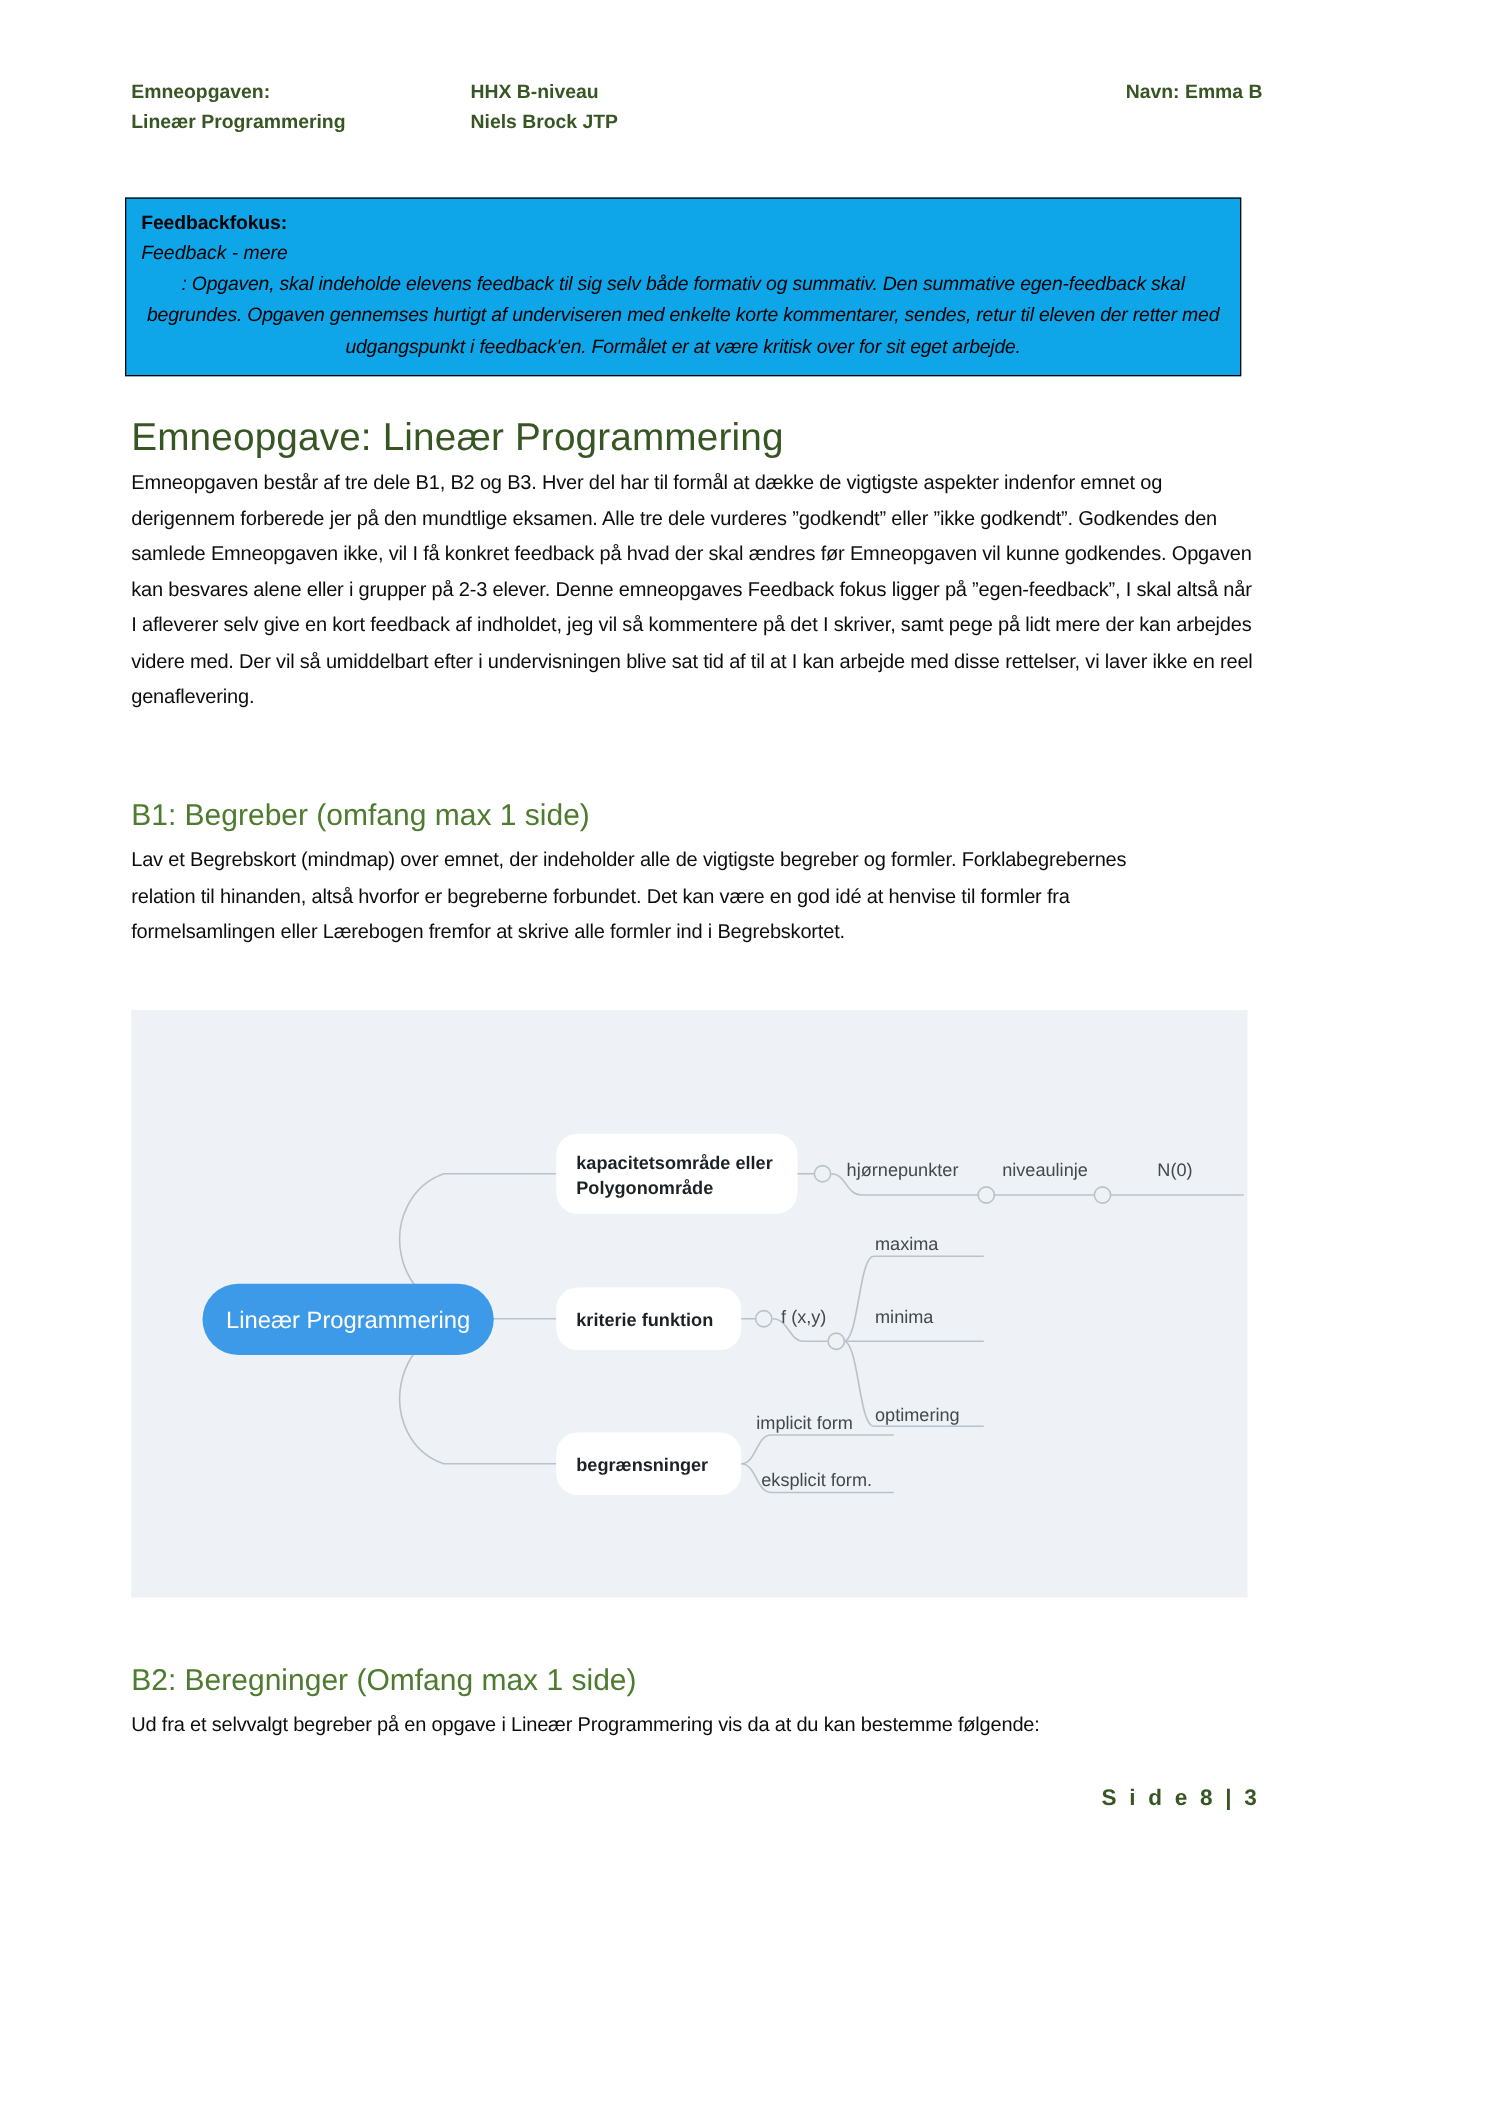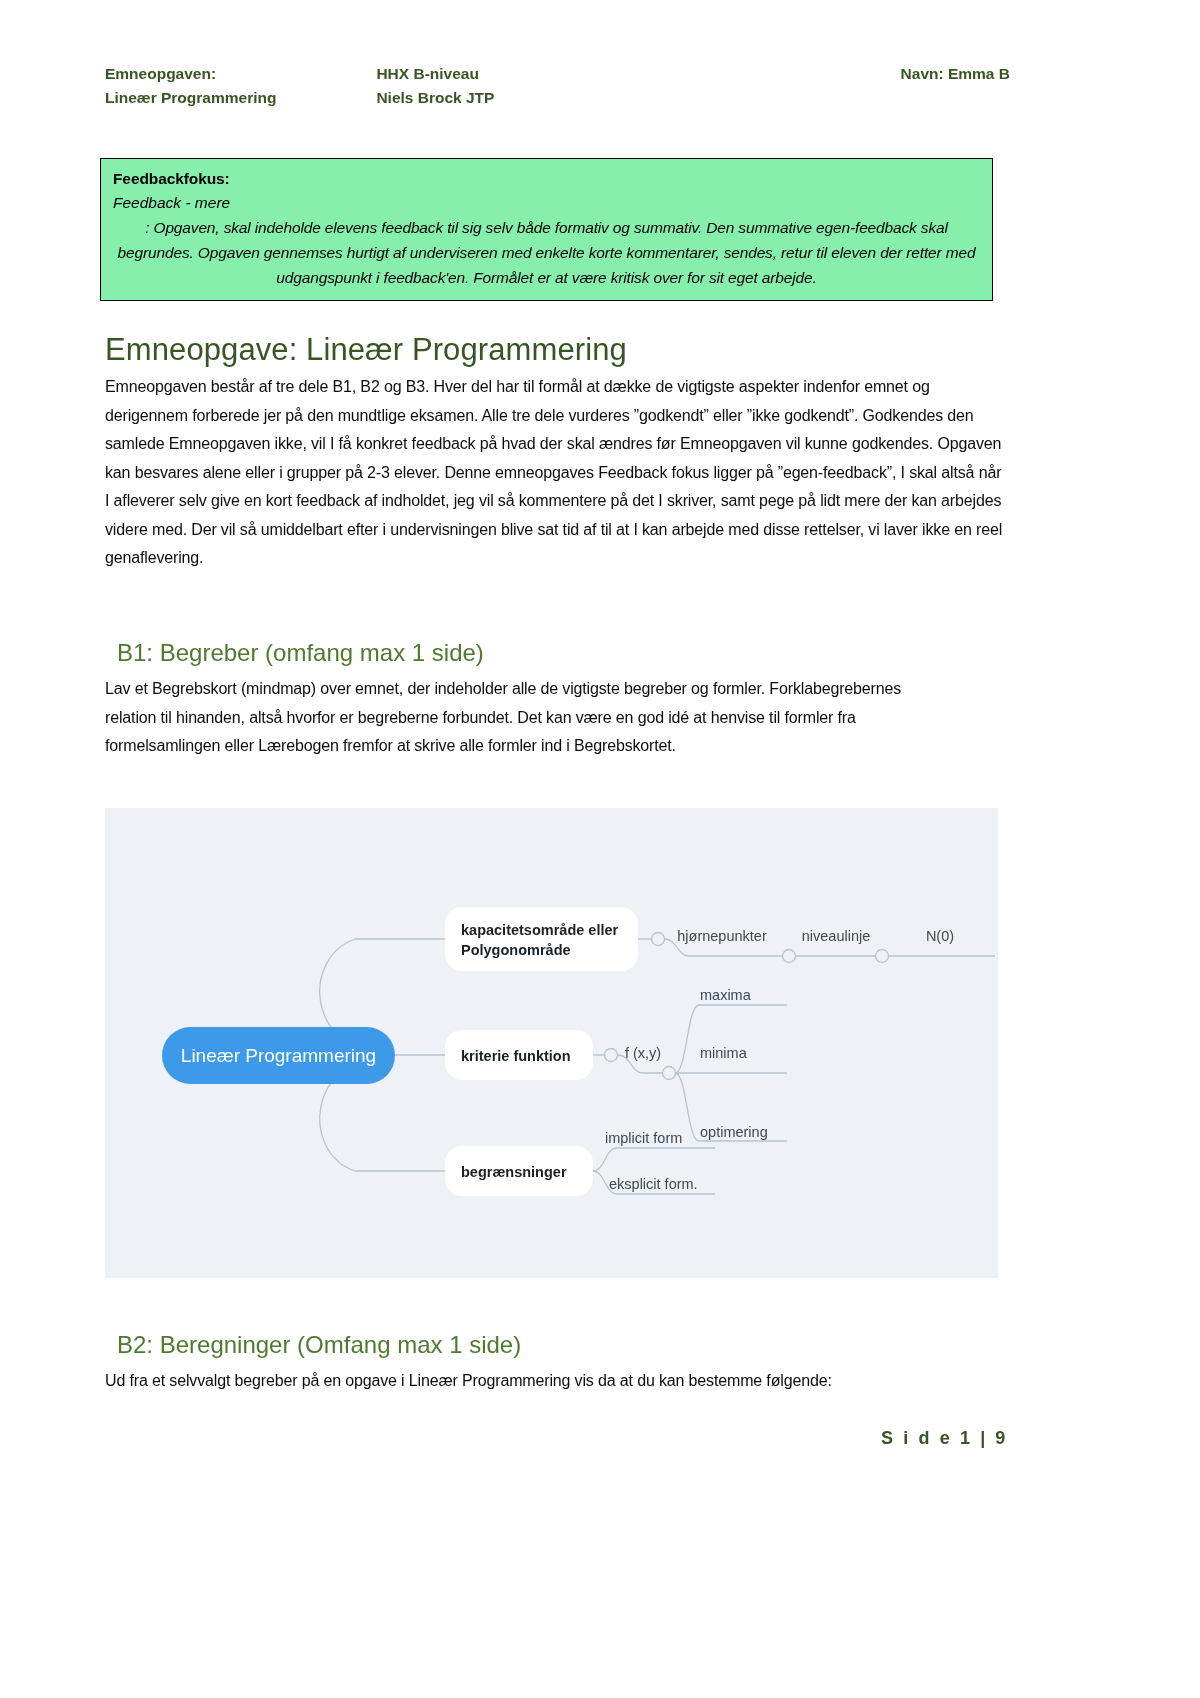--- a/index.html
+++ b/index.html
@@ -40,21 +40,21 @@
   .hdr-right { flex: 0 0 auto; margin-left: auto; }
 
   
   .feedback-box {
     position: absolute;
     top: 158px;
     left: 100px;
     width: 893px;
     border: 1.6px solid #000000;
     padding: 8px 12px 10px 12px;
-    background: #86efac;
+    background: #0ea5e9;
   }
   .fb-title {
     font-weight: bold;
     font-size: 15.5px;
     line-height: 24px;
     letter-spacing: -0.1px;
   }
   .fb-sub {
     font-style: italic;
     font-size: 15.5px;
@@ -78,21 +78,20 @@
     line-height: 38px;
     letter-spacing: 0.1px;
   }
   .h2 {
     position: absolute;
     left: 105px;
     color: #4e7b2f;
     font-size: 24px;
     font-weight: normal;
     line-height: 30px;
-    margin-left: 12px;
   }
   .body-text {
     position: absolute;
     left: 105px;
     width: 900px;
     font-size: 16px;
     line-height: 28.5px;
     color: #0d0d0d;
     letter-spacing: -0.15px;
   }
@@ -219,15 +218,15 @@
         <path d="M488 363 C 500 363, 500 386, 512 386 L 610 386"></path>
       </g>
       <text x="500" y="335" font-family="Liberation Sans, sans-serif" font-size="14.5" fill="#41484f">implicit form</text>
       <text x="504" y="381" font-family="Liberation Sans, sans-serif" font-size="14.5" fill="#41484f">eksplicit form.</text>
     </svg>
   </div>
 
   <div class="h2" id="h2-b2">B2: Beregninger (Omfang max 1 side)</div>
   <div class="body-text" id="b2-text">Ud fra et selvvalgt begreber på en opgave i Lineær Programmering vis da at du kan bestemme følgende:</div>
 
-  <div class="footer">S i d e  1 | 9</div>
+  <div class="footer">S i d e  8 | 3</div>
 
 </div>
 
 </body></html>

